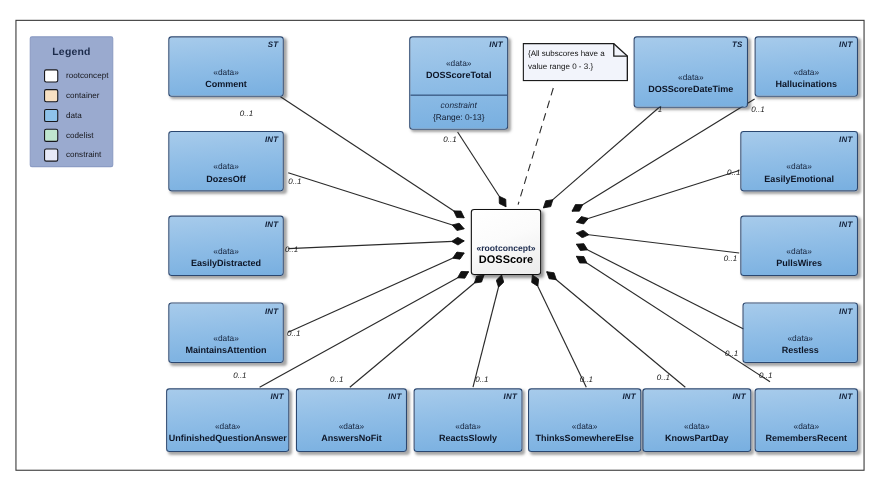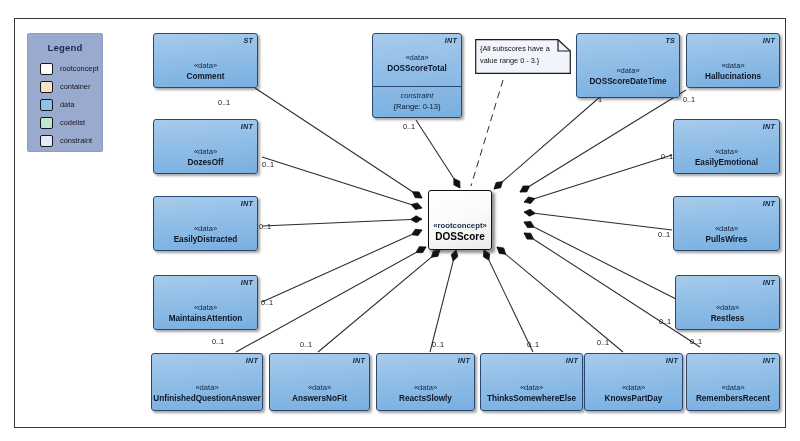--- a/index.html
+++ b/index.html
@@ -174,20 +174,21 @@
   }
 
   
   .mult {
     position: absolute;
     font-size: 7.3px;
     color: #141414;
     z-index: 5;
     white-space: nowrap;
     background: transparent;
+    font-style: italic;
   }
 </style>
 </head>
 <body>
 
 <div id="canvas">
 
   <div class="frame"></div>
 
 

